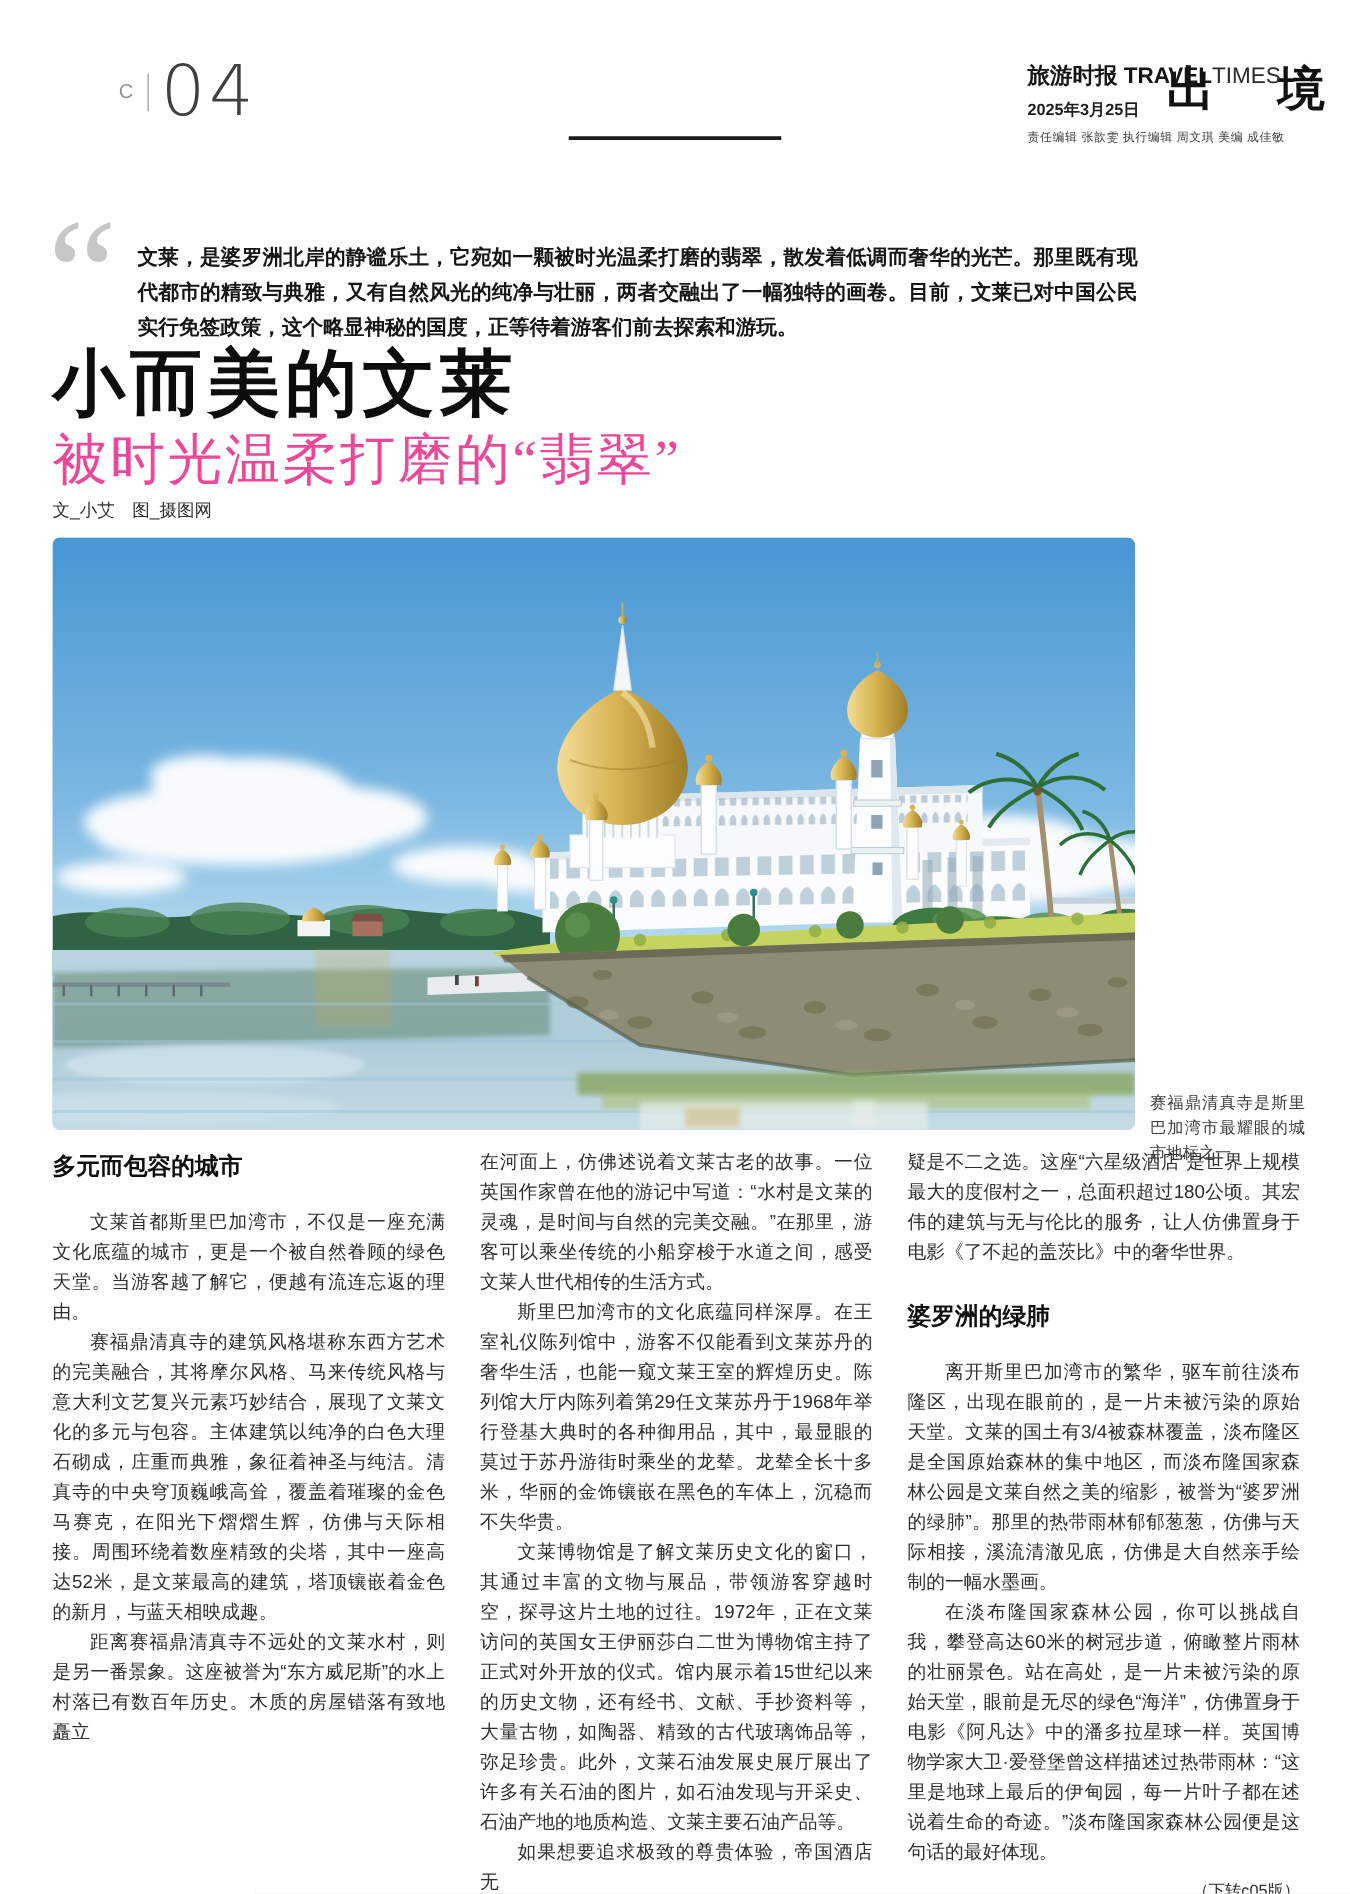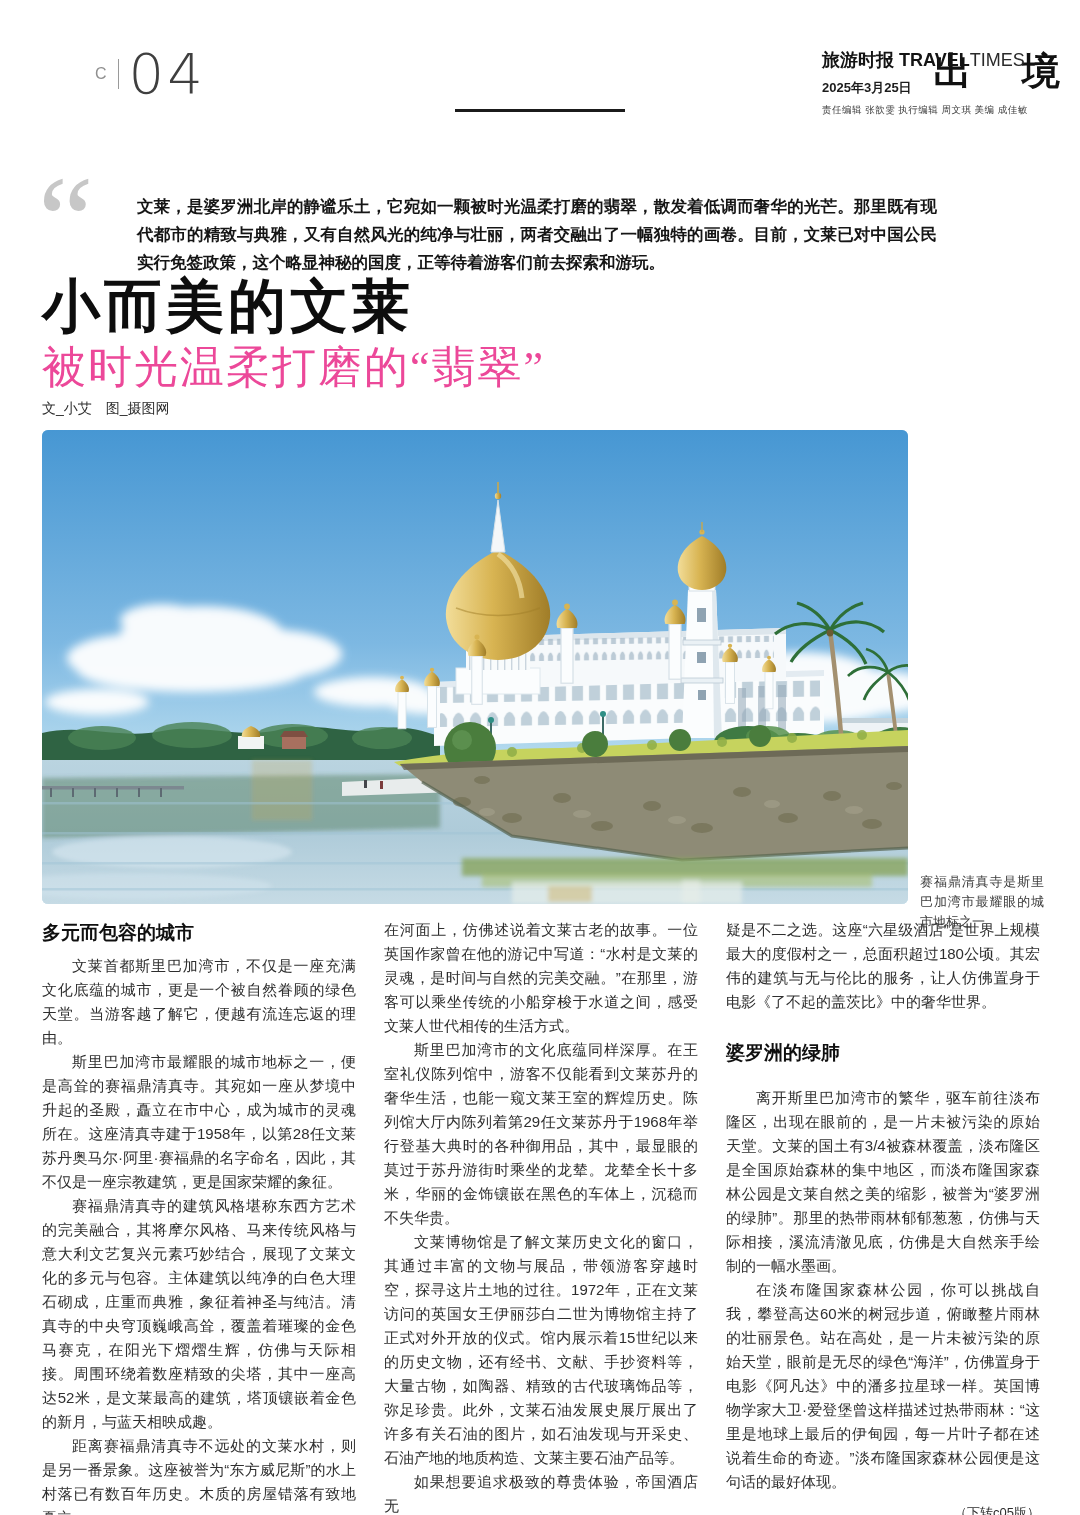--- a/index.html
+++ b/index.html
@@ -17,36 +17,36 @@
   .header-right{position:absolute;left:822px;top:48px;width:200px;}
   .mh1{font-size:18px;font-weight:800;color:#141414;white-space:nowrap;}
   .mh1 .en-bold{font-weight:800;letter-spacing:0;}
   .mh1 .en-light{font-weight:400;color:#2a2a2a;}
   .mh-date{font-size:13px;font-weight:700;color:#1c1c1c;margin-top:7px;}
   .mh-credits{font-size:9.5px;color:#3c3c3c;margin-top:7px;letter-spacing:.5px;white-space:nowrap;}
   
   .quote-glyph{position:absolute;left:38px;top:158px;font-size:125px;line-height:125px;
                color:#c7c7c7;font-family:"Liberation Serif",serif;}
   .lede{position:absolute;left:110px;top:192px;width:800px;font-size:16.5px;font-weight:700;
-        line-height:28px;text-align:justify;color:#151515;margin-left:27px;}
+        line-height:28px;text-align:justify;color:#151515;}
   
   .headline1{position:absolute;left:42px;top:268px;font-size:58px;font-weight:900;
              font-family:"Liberation Serif",serif;color:#0d0d0d;letter-spacing:4px;}
   .headline2{position:absolute;left:42px;top:338px;font-size:44px;font-weight:400;
              font-family:"Liberation Serif",serif;color:#ec4899;letter-spacing:2px;}
   .byline{position:absolute;left:42px;top:400px;font-size:14px;color:#2e2e2e;}
   
   .photo{position:absolute;left:42px;top:430px;width:866px;height:474px;border-radius:6px;
          overflow:hidden;background:#9ec7e2;}
   .photo svg{display:block;width:866px;height:474px;}
   .photo-caption{position:absolute;left:920px;top:872px;width:124px;font-size:13px;
                  line-height:20px;color:#3c3c3c;text-align:justify;}
   
   .col{position:absolute;top:918px;width:314px;}
-  .col-heading{font-size:19px;font-weight:800;color:#0f0f0f;margin:2px 0 8px;}
+  .col-heading{font-size:19px;font-weight:800;color:#0f0f0f;margin:2px 0 20px;}
   .col-heading.second{margin:26px 0 20px;}
   .col p{font-size:15px;line-height:24px;text-align:justify;color:#2e2e2e;
          text-indent:2em;margin:0;}
   .col p.cont{text-indent:0;}
   .endnote{font-size:13px;color:#2c2c2c;text-align:right;margin-top:10px;}
 </style>
 </head>
 <body>
 
 <div class="page">
@@ -320,21 +320,20 @@
         <rect x="506" y="456" width="44" height="16" fill="#cdb46a" opacity="0.5"></rect>
         <rect x="640" y="450" width="18" height="24" fill="#e9efe9" opacity="0.6"></rect>
       </g>
     </svg>
   </figure>
   <figcaption class="photo-caption">赛福鼎清真寺是斯里巴加湾市最耀眼的城市地标之一</figcaption>
 
   <div class="col" style="left:42px">
     <h3 class="col-heading">多元而包容的城市</h3>
     <p>文莱首都斯里巴加湾市，不仅是一座充满文化底蕴的城市，更是一个被自然眷顾的绿色天堂。当游客越了解它，便越有流连忘返的理由。</p>
-    <p>斯里巴加湾市最耀眼的城市地标之一，便是高耸的赛福鼎清真寺。其宛如一座从梦境中升起的圣殿，矗立在市中心，成为城市的灵魂所在。这座清真寺建于1958年，以第28任文莱苏丹奥马尔·阿里·赛福鼎的名字命名，因此，其不仅是一座宗教建筑，更是国家荣耀的象征。</p>
     <p>赛福鼎清真寺的建筑风格堪称东西方艺术的完美融合，其将摩尔风格、马来传统风格与意大利文艺复兴元素巧妙结合，展现了文莱文化的多元与包容。主体建筑以纯净的白色大理石砌成，庄重而典雅，象征着神圣与纯洁。清真寺的中央穹顶巍峨高耸，覆盖着璀璨的金色马赛克，在阳光下熠熠生辉，仿佛与天际相接。周围环绕着数座精致的尖塔，其中一座高达52米，是文莱最高的建筑，塔顶镶嵌着金色的新月，与蓝天相映成趣。</p>
     <p>距离赛福鼎清真寺不远处的文莱水村，则是另一番景象。这座被誉为“东方威尼斯”的水上村落已有数百年历史。木质的房屋错落有致地矗立</p>
   </div>
 
   <div class="col" style="left:384px">
     <p class="cont">在河面上，仿佛述说着文莱古老的故事。一位英国作家曾在他的游记中写道：“水村是文莱的灵魂，是时间与自然的完美交融。”在那里，游客可以乘坐传统的小船穿梭于水道之间，感受文莱人世代相传的生活方式。</p>
     <p>斯里巴加湾市的文化底蕴同样深厚。在王室礼仪陈列馆中，游客不仅能看到文莱苏丹的奢华生活，也能一窥文莱王室的辉煌历史。陈列馆大厅内陈列着第29任文莱苏丹于1968年举行登基大典时的各种御用品，其中，最显眼的莫过于苏丹游街时乘坐的龙辇。龙辇全长十多米，华丽的金饰镶嵌在黑色的车体上，沉稳而不失华贵。</p>
     <p>文莱博物馆是了解文莱历史文化的窗口，其通过丰富的文物与展品，带领游客穿越时空，探寻这片土地的过往。1972年，正在文莱访问的英国女王伊丽莎白二世为博物馆主持了正式对外开放的仪式。馆内展示着15世纪以来的历史文物，还有经书、文献、手抄资料等，大量古物，如陶器、精致的古代玻璃饰品等，弥足珍贵。此外，文莱石油发展史展厅展出了许多有关石油的图片，如石油发现与开采史、石油产地的地质构造、文莱主要石油产品等。</p>
     <p>如果想要追求极致的尊贵体验，帝国酒店无</p>
   </div>

